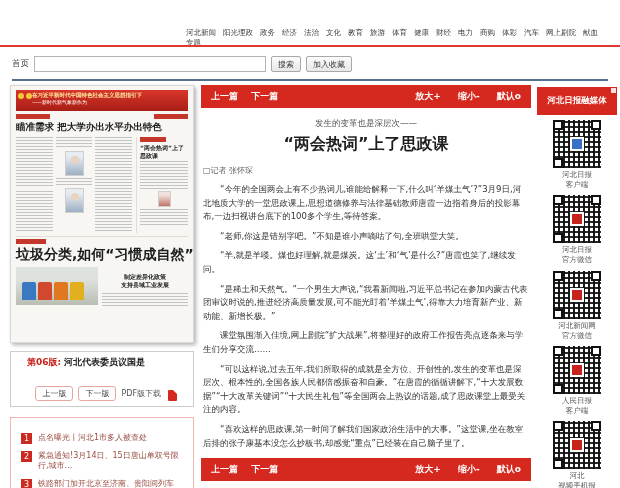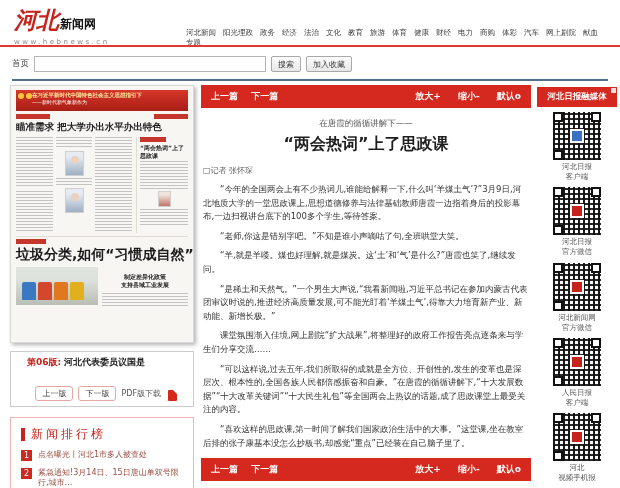--- a/index.html
+++ b/index.html
@@ -85,42 +85,36 @@
   .bar .left a{margin-right:10px;}
   .bar .spacer{flex:1;}
   .bar .right a{margin-left:14px;}
   .article{flex:1;overflow:hidden;padding:8px 2px 0;}
   .kicker{text-align:center;font-size:8.5px;color:#555;margin:2px 0 4px;}
   .a-title{text-align:center;font-size:16px;font-weight:bold;color:#1e1e1e;margin:2px 0 10px;}
   .byline{font-size:8px;color:#666;margin:0 0 7px;}
   .article p.body{font-size:8.5px;color:#333;line-height:1.6;text-indent:2em;margin:0 0 6px;}
 
   
-  .side-header{height:20px;background:#d5281e;color:#fff;font-size:8.5px;font-weight:bold;display:flex;align-items:center;justify-content:center;position:relative;}
+  .side-header{height:28px;background:#d5281e;color:#fff;font-size:8.5px;font-weight:bold;display:flex;align-items:center;justify-content:center;position:relative;}
   .side-header::after{content:"";position:absolute;right:1px;top:1px;width:5px;height:5px;background:#fff;opacity:.85;}
   .qr-tile{text-align:center;padding-top:5px;}
   .qr{width:48px;height:48px;margin:0 auto;position:relative;background:repeating-linear-gradient(0deg,rgba(17,17,17,.9) 0 2px,transparent 2px 5px),repeating-linear-gradient(90deg,#1a1a1a 0 2px,#fff 2px 5px);}
   .fp{position:absolute;width:10px;height:10px;border:2px solid #111;background:#fff;}
   .fp.tl{top:0;left:0;}.fp.tr{top:0;right:0;}.fp.bl{bottom:0;left:0;}
   .qr-logo{position:absolute;left:17px;top:17px;width:14px;height:14px;border:2px solid #fff;}
   .qr-logo.blue{background:#3b6fc4;}.qr-logo.red{background:#c5231b;}
   .qr-caption{font-size:7.5px;color:#555;line-height:1.35;margin-top:2px;}
   .promo-tile{text-align:center;padding-top:7px;}
 </style>
 </head>
 <body>
 
 <div class="page">
 
-  <div class="logo">
-    <div>
-      <span class="brand-main"><span class="brand-accent">河北</span></span><span class="brand-sub">新闻网</span>
-    </div>
-    <div class="brand-url">www.hebnews.cn</div>
-  </div>
   <nav class="main-nav">
     <a href="#">河北新闻</a>
     <a href="#">阳光理政</a>
     <a href="#">政务</a>
     <a href="#">经济</a>
     <a href="#">法治</a>
     <a href="#">文化</a>
     <a href="#">教育</a>
     <a href="#">旅游</a>
     <a href="#">体育</a>
@@ -210,24 +204,20 @@
       </div>
       <div class="ed-line2">
         <button class="ed-btn">上一版</button>
         <button class="ed-btn">下一版</button>
         <span class="ed-pdf">PDF版下载</span>
         <span class="pdf-icon"></span>
       </div>
     </div>
 
     <div class="ranking-box">
-      <div class="rank-title">
-        <div class="rank-bar"></div>
-        <div class="rank-title-text">新闻排行榜</div>
-      </div>
       <div class="rank-item">
         <div class="rank-num">1</div>
         <a href="#" class="rank-text">点名曝光丨河北1市多人被查处</a>
       </div>
       <div class="rank-item">
         <div class="rank-num">2</div>
         <a href="#" class="rank-text">紧急通知!3月14日、15日唐山单双号限行,城市…</a>
       </div>
       <div class="rank-item">
         <div class="rank-num">3</div>
@@ -245,21 +235,21 @@
       </span>
       <span class="spacer"></span>
       <span class="right">
         <a href="#">放大+</a>
         <a href="#">缩小-</a>
         <a href="#">默认o</a>
       </span>
     </div>
 
     <div class="article">
-      <div class="kicker">在唐霞的循循讲解下——</div>
+      <div class="kicker">发生的变革也是深层次——</div>
       <div class="a-title">“两会热词”上了思政课</div>
       <div class="byline">□记者 张怀琛</div>
       <p class="body">“今年的全国两会上有不少热词儿,谁能给解释一下,什么叫‘羊煤土气’?”3月9日,河北地质大学的一堂思政课上,思想道德修养与法律基础教师唐霞一边指着身后的投影幕布,一边扫视讲台底下的100多个学生,等待答案。</p>
       <p class="body">“老师,你这是错别字吧。”不知是谁小声嘀咕了句,全班哄堂大笑。</p>
       <p class="body">“羊,就是羊喽。煤也好理解,就是煤炭。这‘土’和‘气’是什么?”唐霞也笑了,继续发问。</p>
       <p class="body">“是稀土和天然气。”一个男生大声说,“我看新闻啦,习近平总书记在参加内蒙古代表团审议时说的,推进经济高质量发展,可不能光盯着‘羊煤土气’,得靠大力培育新产业、新动能、新增长极。”</p>
       <p class="body">课堂氛围渐入佳境,网上剧院“扩大战果”,将整理好的政府工作报告亮点逐条来与学生们分享交流……</p>
       <p class="body">“可以这样说,过去五年,我们所取得的成就是全方位、开创性的,发生的变革也是深层次、根本性的,全国各族人民都倍感振奋和自豪。”在唐霞的循循讲解下,“十大发展数据”“十大改革关键词”“十大民生礼包”等全国两会上热议的话题,成了思政课堂上最受关注的内容。</p>
       <p class="body">“喜欢这样的思政课,第一时间了解我们国家政治生活中的大事。”这堂课,坐在教室后排的张子康基本没怎么抄板书,却感觉“重点”已经装在自己脑子里了。</p>
       <p class="body">“除了思政课堂要‘活’起来,第一时间让学生了解国家大事,还要动起来,让学生们的实践课堂更加丰富。”唐霞说。</p>

